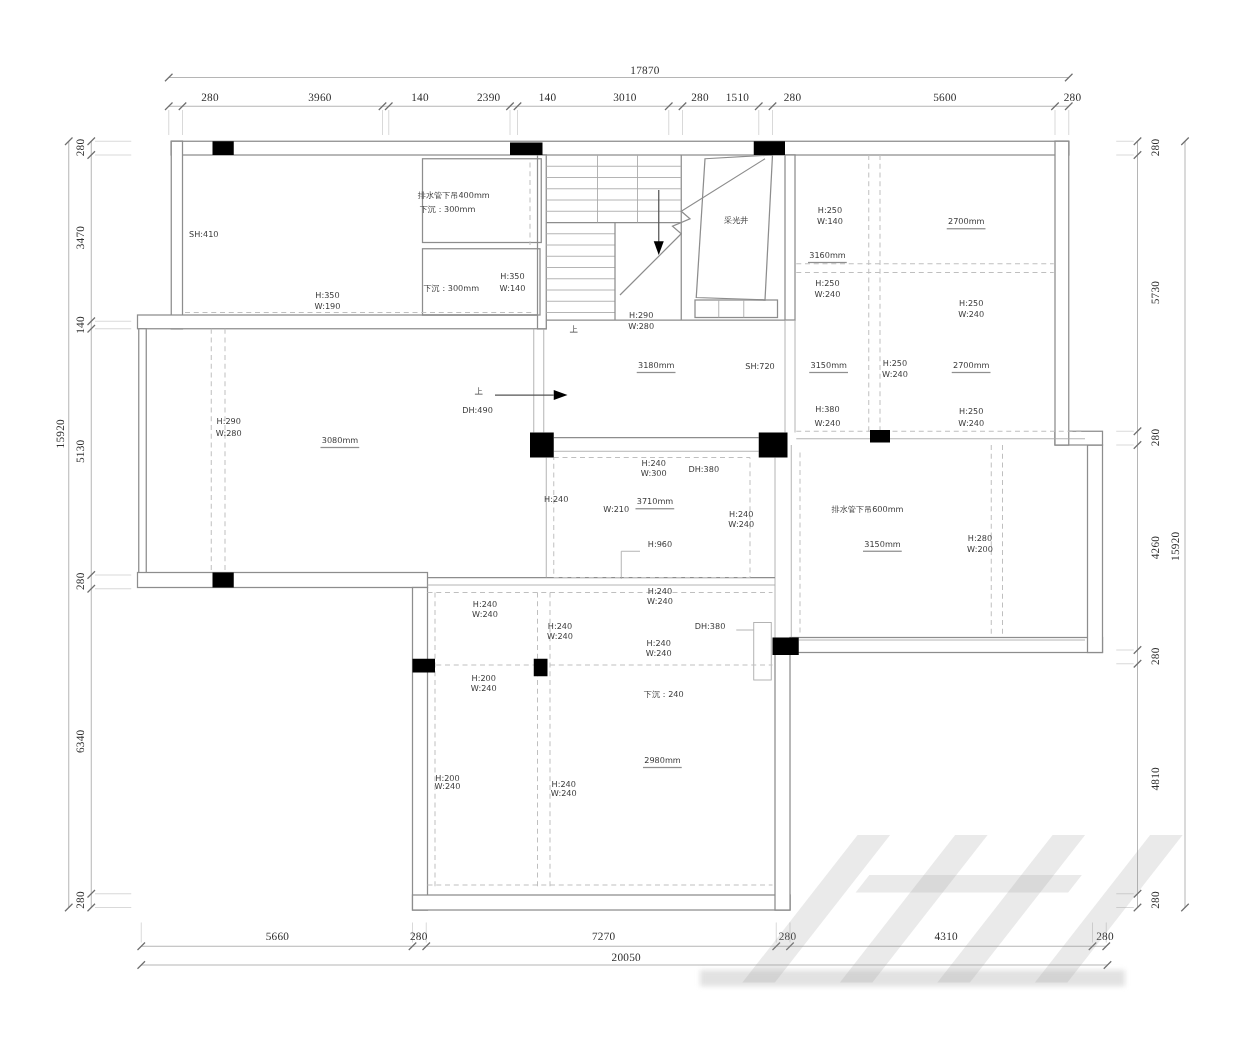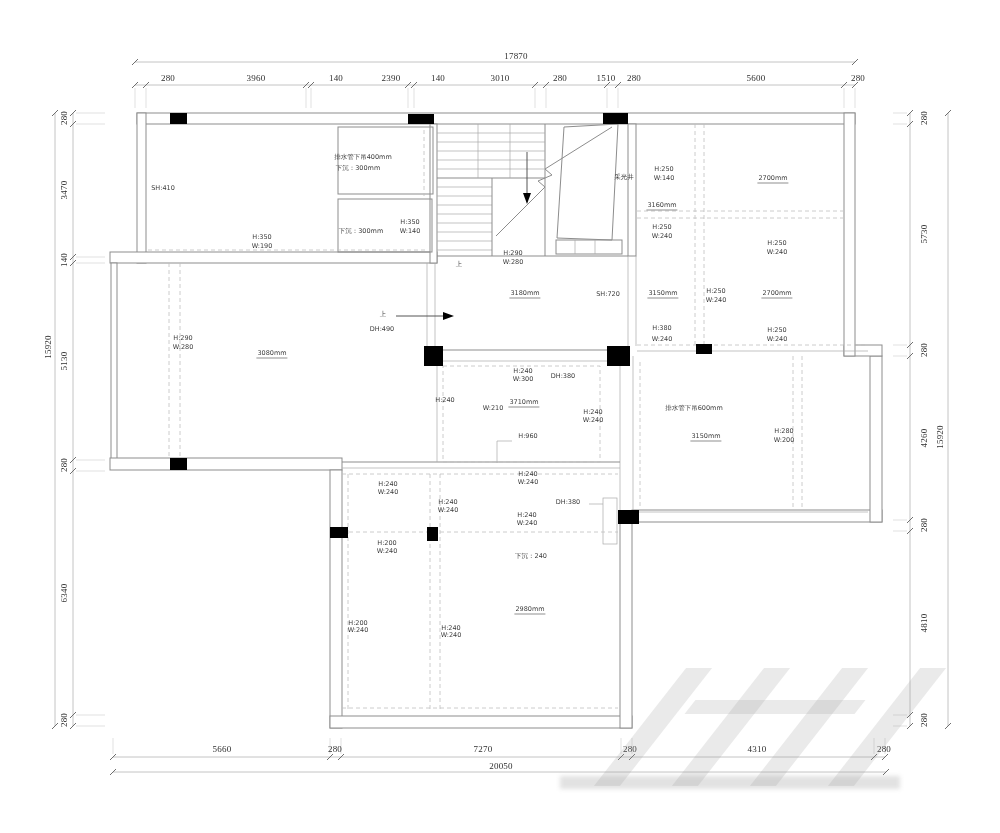--- a/index.html
+++ b/index.html
@@ -239,21 +239,21 @@
       <span class="ann" style="left: 262px; top: 237px;">H:350</span>
       <span class="ann" style="left: 262px; top: 246px;">W:190</span>
       <span class="ann" style="left: 363px; top: 157px;">排水管下吊400mm</span>
       <span class="ann" style="left: 358px; top: 168px;">下沉：300mm</span>
       <span class="ann" style="left: 361px; top: 231px;">下沉：300mm</span>
       <span class="ann" style="left: 410px; top: 222px;">H:350</span>
       <span class="ann" style="left: 410px; top: 231px;">W:140</span>
       <span class="ann" style="left: 513px; top: 253px;">H:290</span>
       <span class="ann" style="left: 513px; top: 262px;">W:280</span>
       <span class="ann" style="left: 459px; top: 264px;">上</span>
-      <span class="ann" style="left: 624px; top: 177px;">采光井</span>
+      <span class="ann" style="left: 589px; top: 177px;">采光井</span>
       <span class="ann" style="left: 664px; top: 169px;">H:250</span>
       <span class="ann" style="left: 664px; top: 178px;">W:140</span>
       <span class="ann mm" style="left: 773px; top: 179px;">2700mm</span>
       <span class="ann mm" style="left: 662px; top: 206px;">3160mm</span>
       <span class="ann" style="left: 662px; top: 227px;">H:250</span>
       <span class="ann" style="left: 662px; top: 236px;">W:240</span>
       <span class="ann" style="left: 777px; top: 243px;">H:250</span>
       <span class="ann" style="left: 777px; top: 252px;">W:240</span>
       <span class="ann mm" style="left: 525px; top: 294px;">3180mm</span>
       <span class="ann" style="left: 608px; top: 294px;">SH:720</span>
@@ -303,21 +303,21 @@
     </div>
 
   <div id="dim-layer">
       <span class="dim" style="left: 168px; top: 78px;">280</span>
       <span class="dim" style="left: 256px; top: 78px;">3960</span>
       <span class="dim" style="left: 336px; top: 78px;">140</span>
       <span class="dim" style="left: 391px; top: 78px;">2390</span>
       <span class="dim" style="left: 438px; top: 78px;">140</span>
       <span class="dim" style="left: 500px; top: 78px;">3010</span>
       <span class="dim" style="left: 560px; top: 78px;">280</span>
-      <span class="dim" style="left: 606px; top: 78px;">1510</span>
+      <span class="dim" style="left: 590px; top: 78px;">1510</span>
       <span class="dim" style="left: 634px; top: 78px;">280</span>
       <span class="dim" style="left: 756px; top: 78px;">5600</span>
       <span class="dim" style="left: 858px; top: 78px;">280</span>
       <span class="dim" style="left: 222px; top: 749px;">5660</span>
       <span class="dim" style="left: 335px; top: 749px;">280</span>
       <span class="dim" style="left: 483px; top: 749px;">7270</span>
       <span class="dim" style="left: 630px; top: 749px;">280</span>
       <span class="dim" style="left: 757px; top: 749px;">4310</span>
       <span class="dim" style="left: 884px; top: 749px;">280</span>
       <span class="dim v" style="left: 64px; top: 118px;">280</span>

